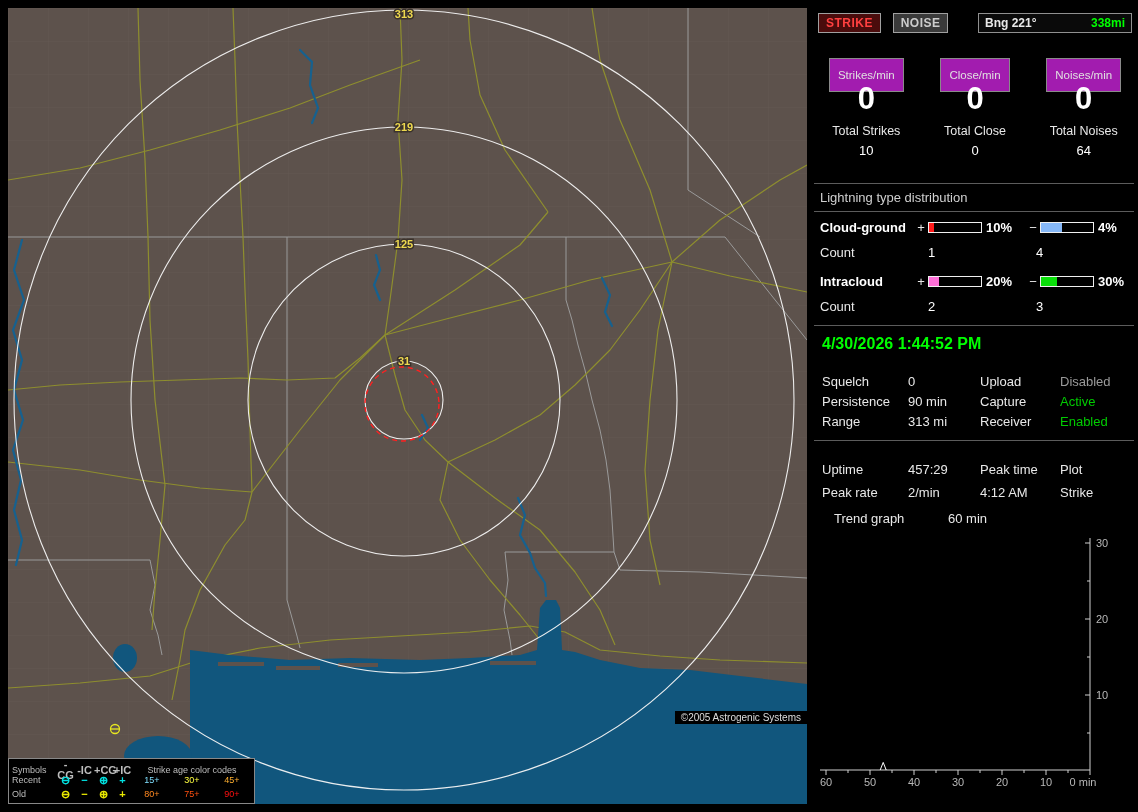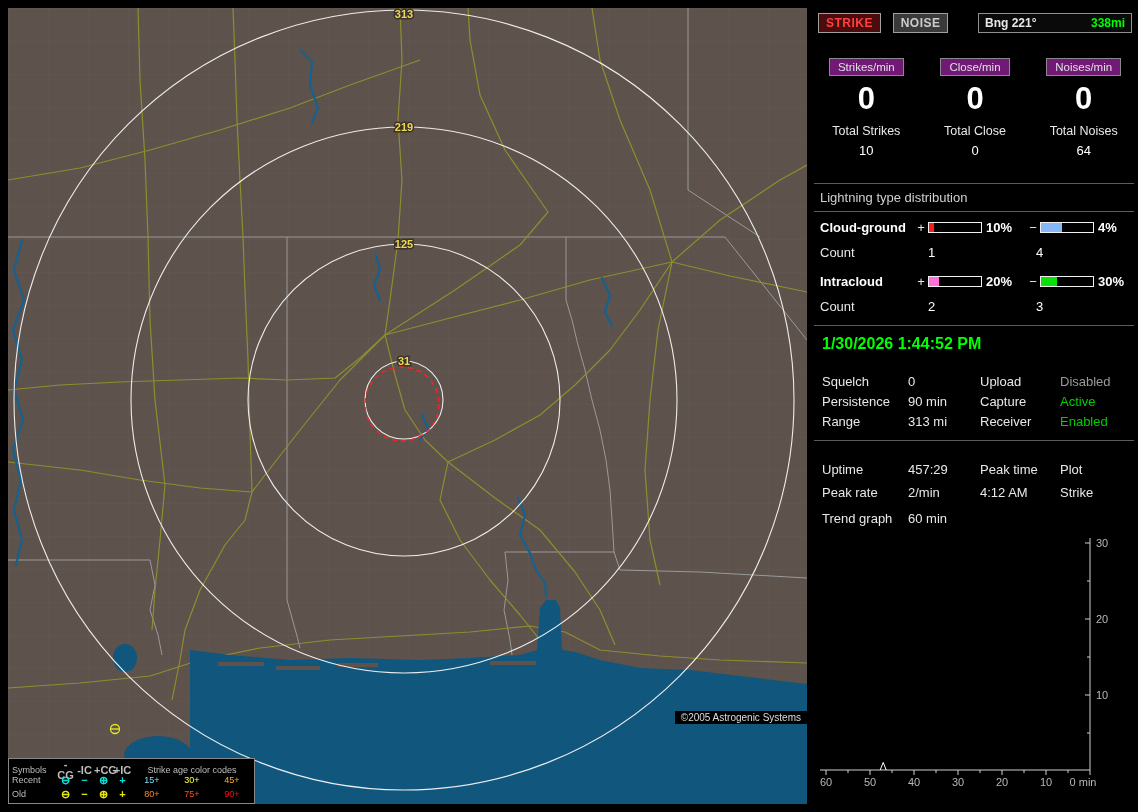--- a/index.html
+++ b/index.html
@@ -29,21 +29,21 @@
   .btn{display:inline-block;padding:2px 7px;border:1px solid #a0a0a0;font-size:12px;
        font-weight:bold;letter-spacing:.5px;margin-right:8px;cursor:default;}
   .btn-strike{background:#4a0c0c;color:#ff4040;}
   .btn-noise{background:#3a3a3a;color:#cccccc;}
   .bng{position:absolute;right:0;top:0;width:140px;height:18px;border:1px solid #909090;
        background:#0a0a0a;display:flex;justify-content:space-between;align-items:center;
        padding:0 6px;font-size:12px;font-weight:bold;}
 
   .rates{position:absolute;top:58px;left:0;width:326px;display:flex;}
   .rates .cell{flex:1;text-align:center;}
-  .rate-box{display:inline-block;padding:2px 8px;border:1px solid #8a8a8a;background:#701a75;
+  .rate-box{display:inline-block;padding:10px 8px;border:1px solid #8a8a8a;background:#a21caf;
             color:#e0e0e0;font-size:11.5px;}
   .zeros{position:absolute;top:82px;left:0;width:326px;display:flex;}
   .zeros .cell{flex:1;text-align:center;font-size:31px;font-weight:bold;color:#fff;line-height:34px;}
   .totals{position:absolute;top:124px;left:0;width:326px;display:flex;}
   .totals .cell{flex:1;text-align:center;font-size:12.5px;}
   .totals .val{margin-top:5px;font-size:13px;color:#fff;}
 
   .dist-header{position:absolute;top:190px;left:8px;font-size:13px;color:#d0d0d0;}
   .dist-row{position:absolute;left:0;right:0;display:grid;
             grid-template-columns:94px 14px 54px 44px 14px 54px 40px;
@@ -58,22 +58,22 @@
   .count-row .cv{padding-left:14px;color:#fff;}
 
   .timestamp{position:absolute;top:335px;left:10px;font-size:16px;font-weight:bold;}
 
   .status{position:absolute;top:371px;left:0;right:0;}
   .grid4{display:grid;grid-template-columns:86px 72px 80px 80px;padding-left:10px;height:20px;
          align-items:center;}
   .info{position:absolute;top:458px;left:0;right:0;}
   .grid4i{display:grid;grid-template-columns:86px 72px 80px 80px;padding-left:10px;height:23px;
           align-items:center;}
-  .trendrow{position:absolute;top:511px;left:0;right:0;display:grid;
-            grid-template-columns:86px 100px;padding-left:10px;}
+  .trendrow{position:absolute;top:511px;left:12px;right:0;display:grid;
+            grid-template-columns:86px 100px;padding-left:10px;gap:28px;}
   .trend{position:absolute;top:530px;left:0;width:326px;height:270px;}
   .trend text{font-size:11px;fill:#b8b8b8;font-family:"Liberation Sans",sans-serif;}
 </style>
 </head>
 <body>
 
 <div id="map">
   <svg viewBox="0 0 799 796" width="799" height="796">
     <defs>
       <pattern id="counties" width="40" height="33" patternUnits="userSpaceOnUse">
@@ -269,21 +269,21 @@
     <span class="pct">30%</span>
   </div>
   <div class="count-row" style="top:299px">
     <span>Count</span>
     <span class="cv">2</span>
     <span class="cv">3</span>
   </div>
 
   <div class="sep" style="top:325px"></div>
 
-  <div class="timestamp" style="color: rgb(0, 255, 0);">1/30/2026 1:44:52 PM</div>
+  <div class="timestamp" style="color: rgb(0, 255, 0);">4/30/2026 1:44:52 PM</div>
 
   <div class="status">
     <div class="grid4">
       <span>Squelch</span>
       <span>0</span>
       <span>Upload</span>
       <span style="color: rgb(154, 154, 154);">Disabled</span>
     </div>
     <div class="grid4">
       <span>Persistence</span>

